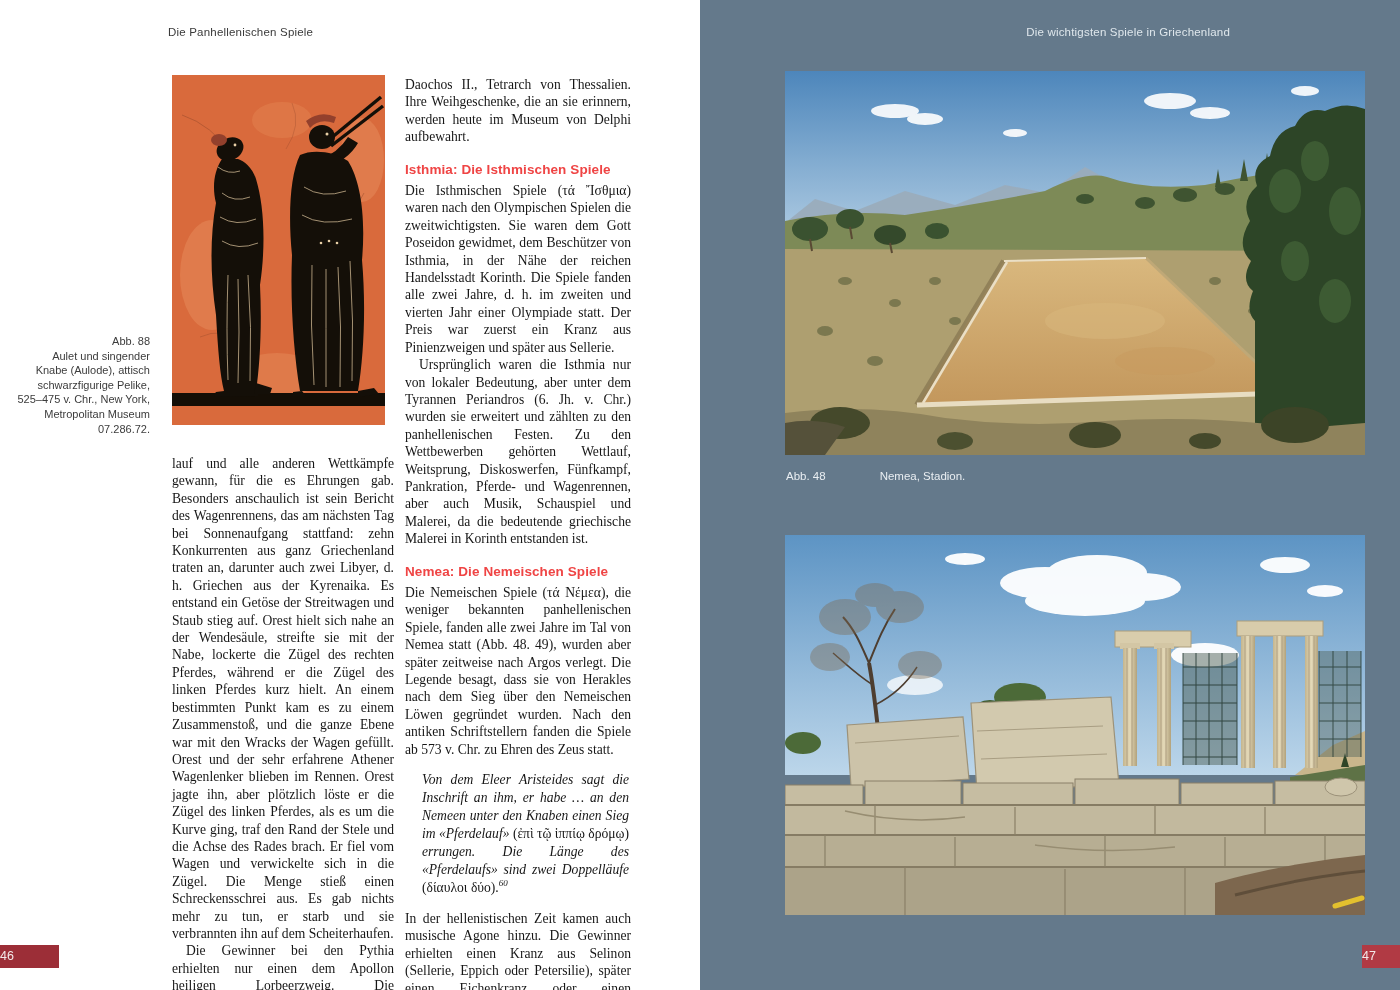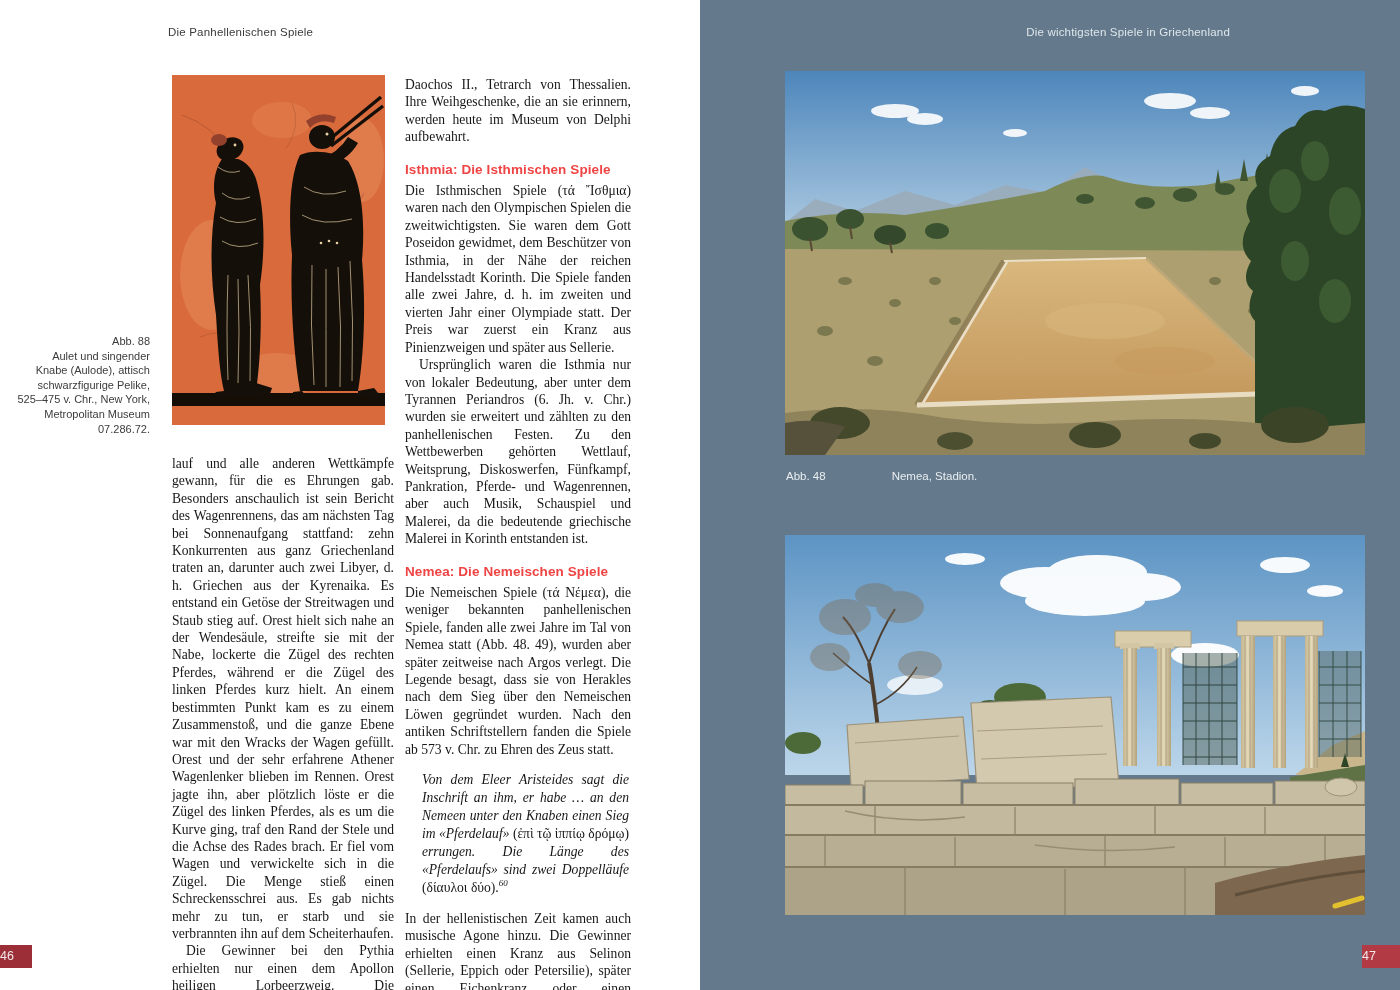--- a/index.html
+++ b/index.html
@@ -21,24 +21,24 @@
          margin:15px 0 4px 0;text-align:left;letter-spacing:.1px;}
   .quote{margin:13px 2px 13px 17px;font-style:italic;line-height:18px;}
   .quote .greek{font-style:normal;}
   sup.fn{font-size:9px;line-height:0;}
   .photo{position:absolute;left:785px;width:580px;display:block;}
   #photo1{top:71px;height:384px;}
   #photo2{top:535px;height:380px;}
   .photocap{position:absolute;left:786px;font-family:"Liberation Sans",sans-serif;font-size:11.5px;color:#e9eef2;}
   #cap48{top:470px;}
   #cap49{top:534px;}
-  .photocap .cap-text{margin-left:22px;padding-left:44px;}
+  .photocap .cap-text{margin-left:10px;padding-left:44px;}
   .pagenum{position:absolute;top:945px;height:23px;font-family:"Liberation Sans",sans-serif;
            font-size:12.5px;color:#f3e9e9;line-height:23px;box-sizing:border-box;}
-  #pn46{left:0;width:32px;background:#9c2e37;text-align:left;padding-right:19px;}
+  #pn46{left:0;width:59px;background:#9c2e37;text-align:left;padding-right:19px;}
   #pn47{left:1362px;width:38px;background:#b13a44;text-align:left;}
 </style>
 </head>
 <body>
 
 <div class="right-bg"></div>
 
 <div class="runhead" id="runhead-left">Die Panhellenischen Spiele</div>
 <div class="runhead" id="runhead-right">Die wichtigsten Spiele in Griechenland</div>
 

